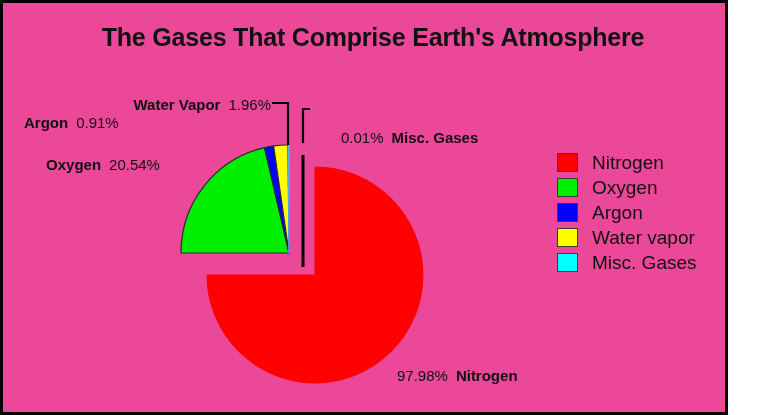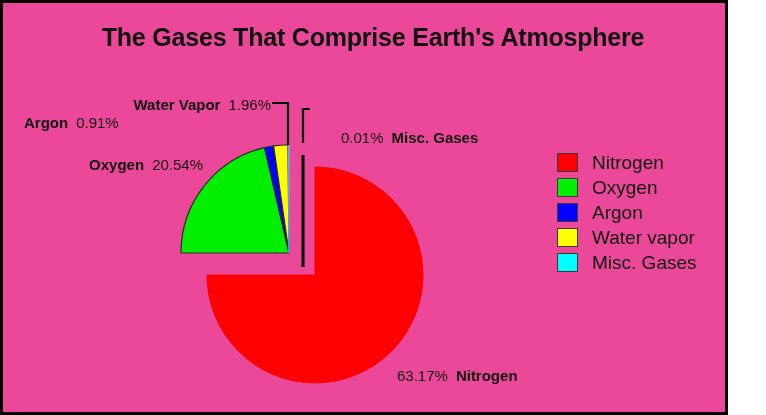--- a/index.html
+++ b/index.html
@@ -59,21 +59,21 @@
   #label-argon {
     top: 111px;
     left: 0;
     width: 268px;
     padding-left: 21px;
   }
   #label-oxygen {
     top: 153px;
     left: 0;
     width: 200px;
-    text-align: right;
+    text-align: center;
   }
   #label-nitrogen {
     top: 364px;
     left: 394px;
     text-align: left;
   }
   #label-carbon-dioxide {
     top: 108px;
     left: 310px;
   }
@@ -160,21 +160,21 @@
   <div class="lbl" id="label-oxygen">
     <span class="name">Oxygen</span><span class="gap"></span><span class="pct">20.54%</span>
   </div>
 
 
   <div class="lbl" id="label-misc-gases">
     <span class="pct">0.01%</span><span class="gap"></span><span class="name">Misc. Gases</span>
   </div>
 
   <div class="lbl" id="label-nitrogen">
-    <span class="pct">63.17%</span><span class="gap"></span><span class="name">Nitrogen</span>
+    <span class="pct">97.98%</span><span class="gap"></span><span class="name">Nitrogen</span>
   </div>
 
   <div id="legend">
     <div class="legend-row">
       <span class="legend-swatch" style="background: rgb(255, 0, 0);"></span>
       <span class="legend-label">Nitrogen</span>
     </div>
     <div class="legend-row">
       <span class="legend-swatch" style="background: rgb(0, 238, 0);"></span>
       <span class="legend-label">Oxygen</span>

